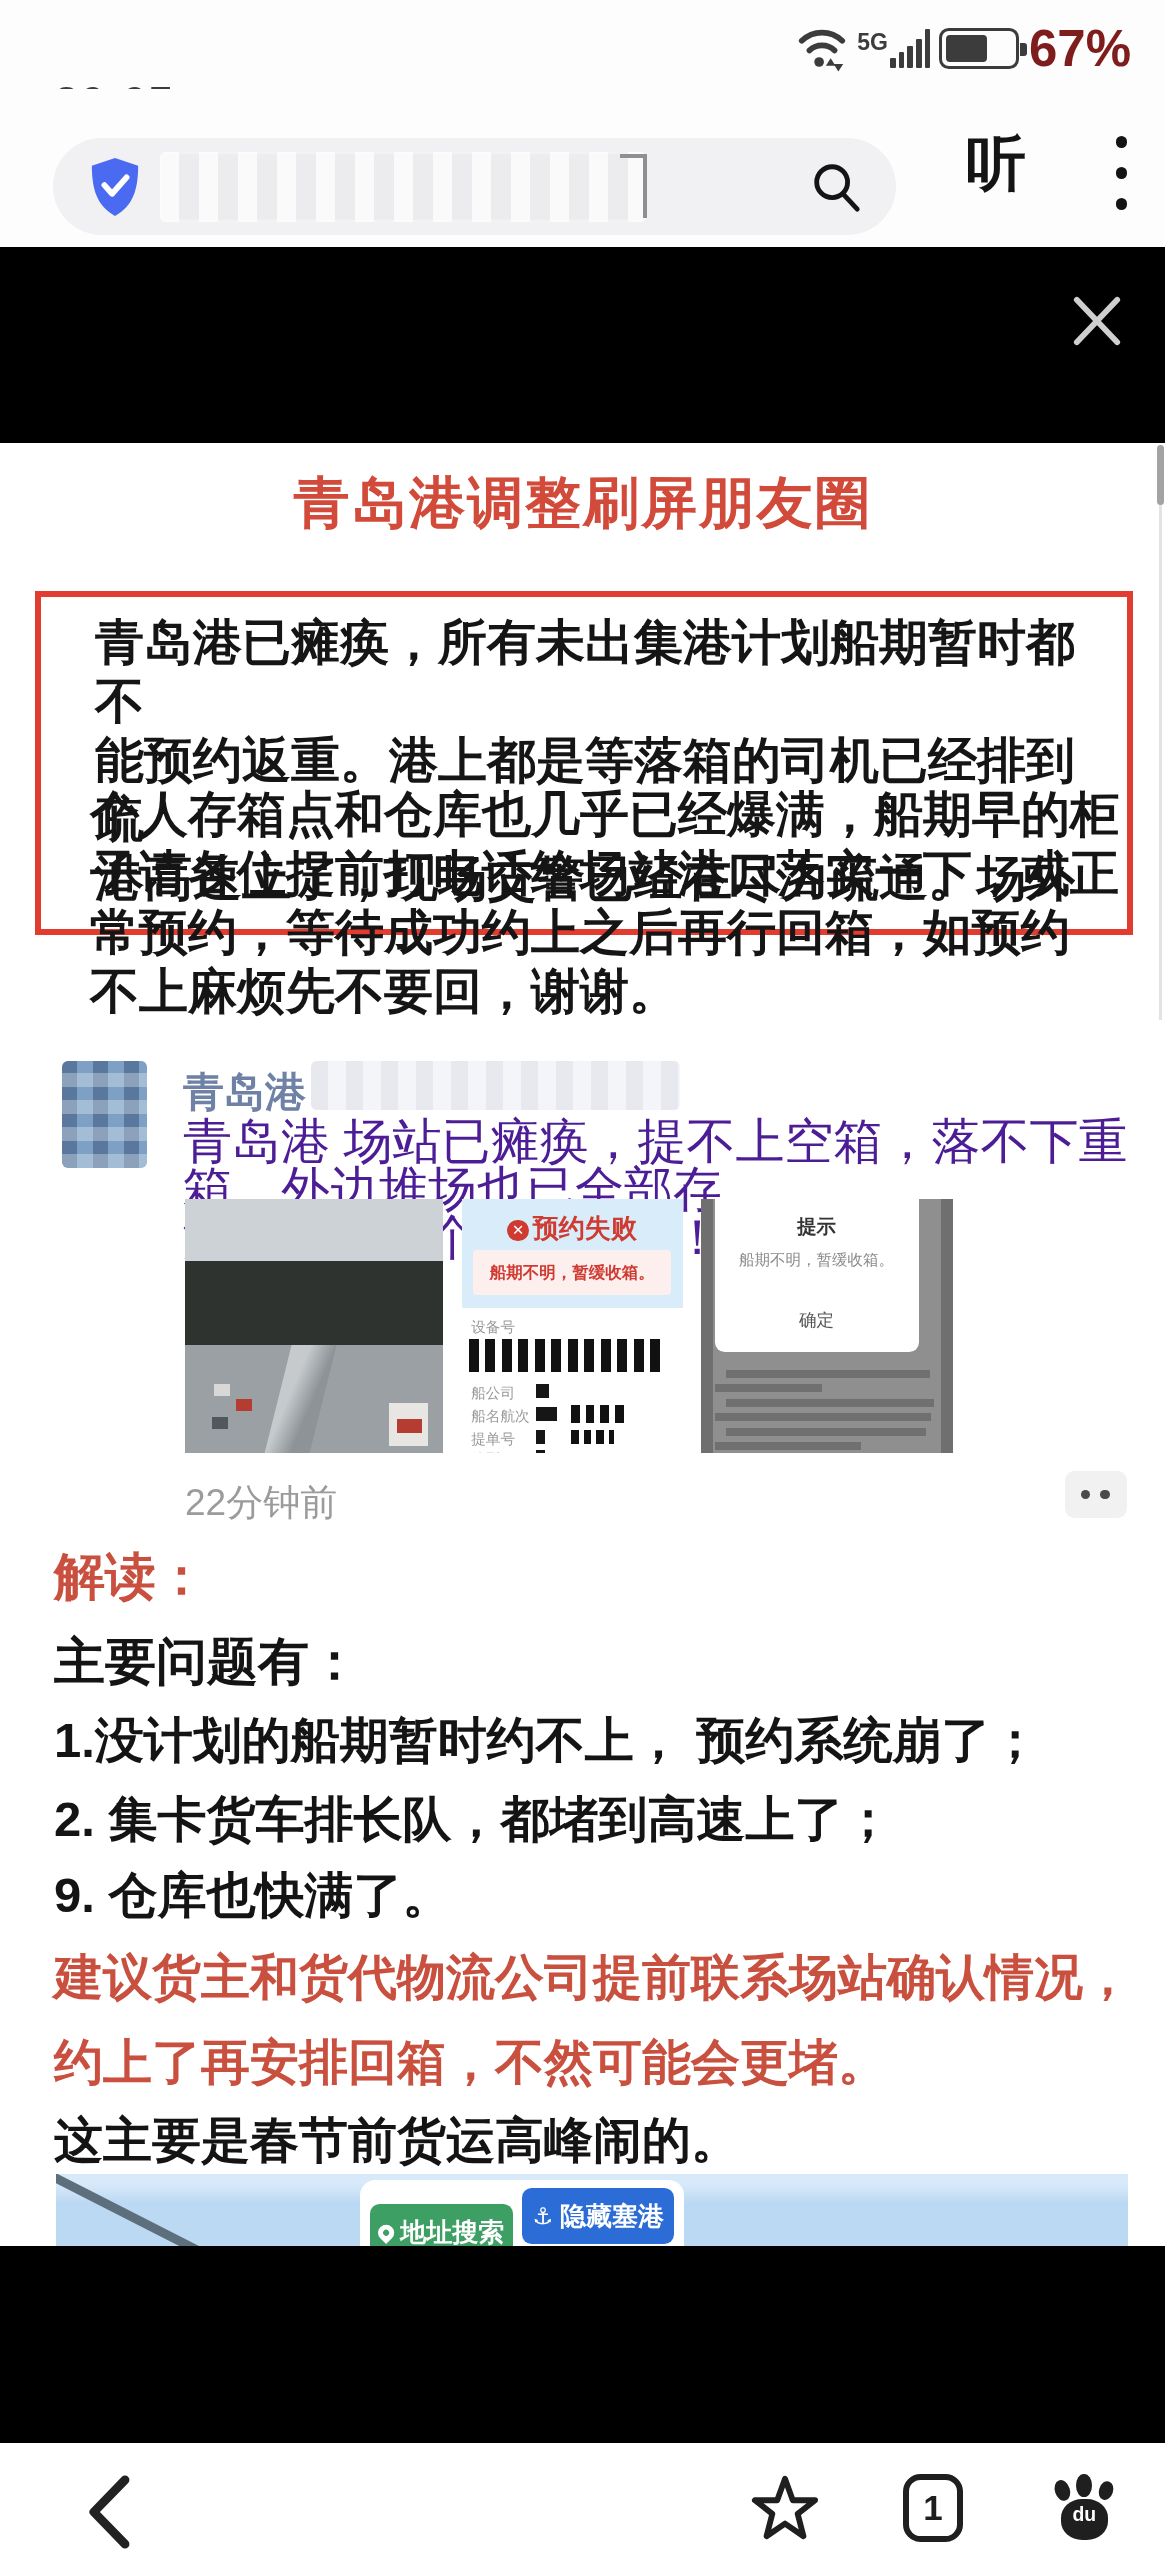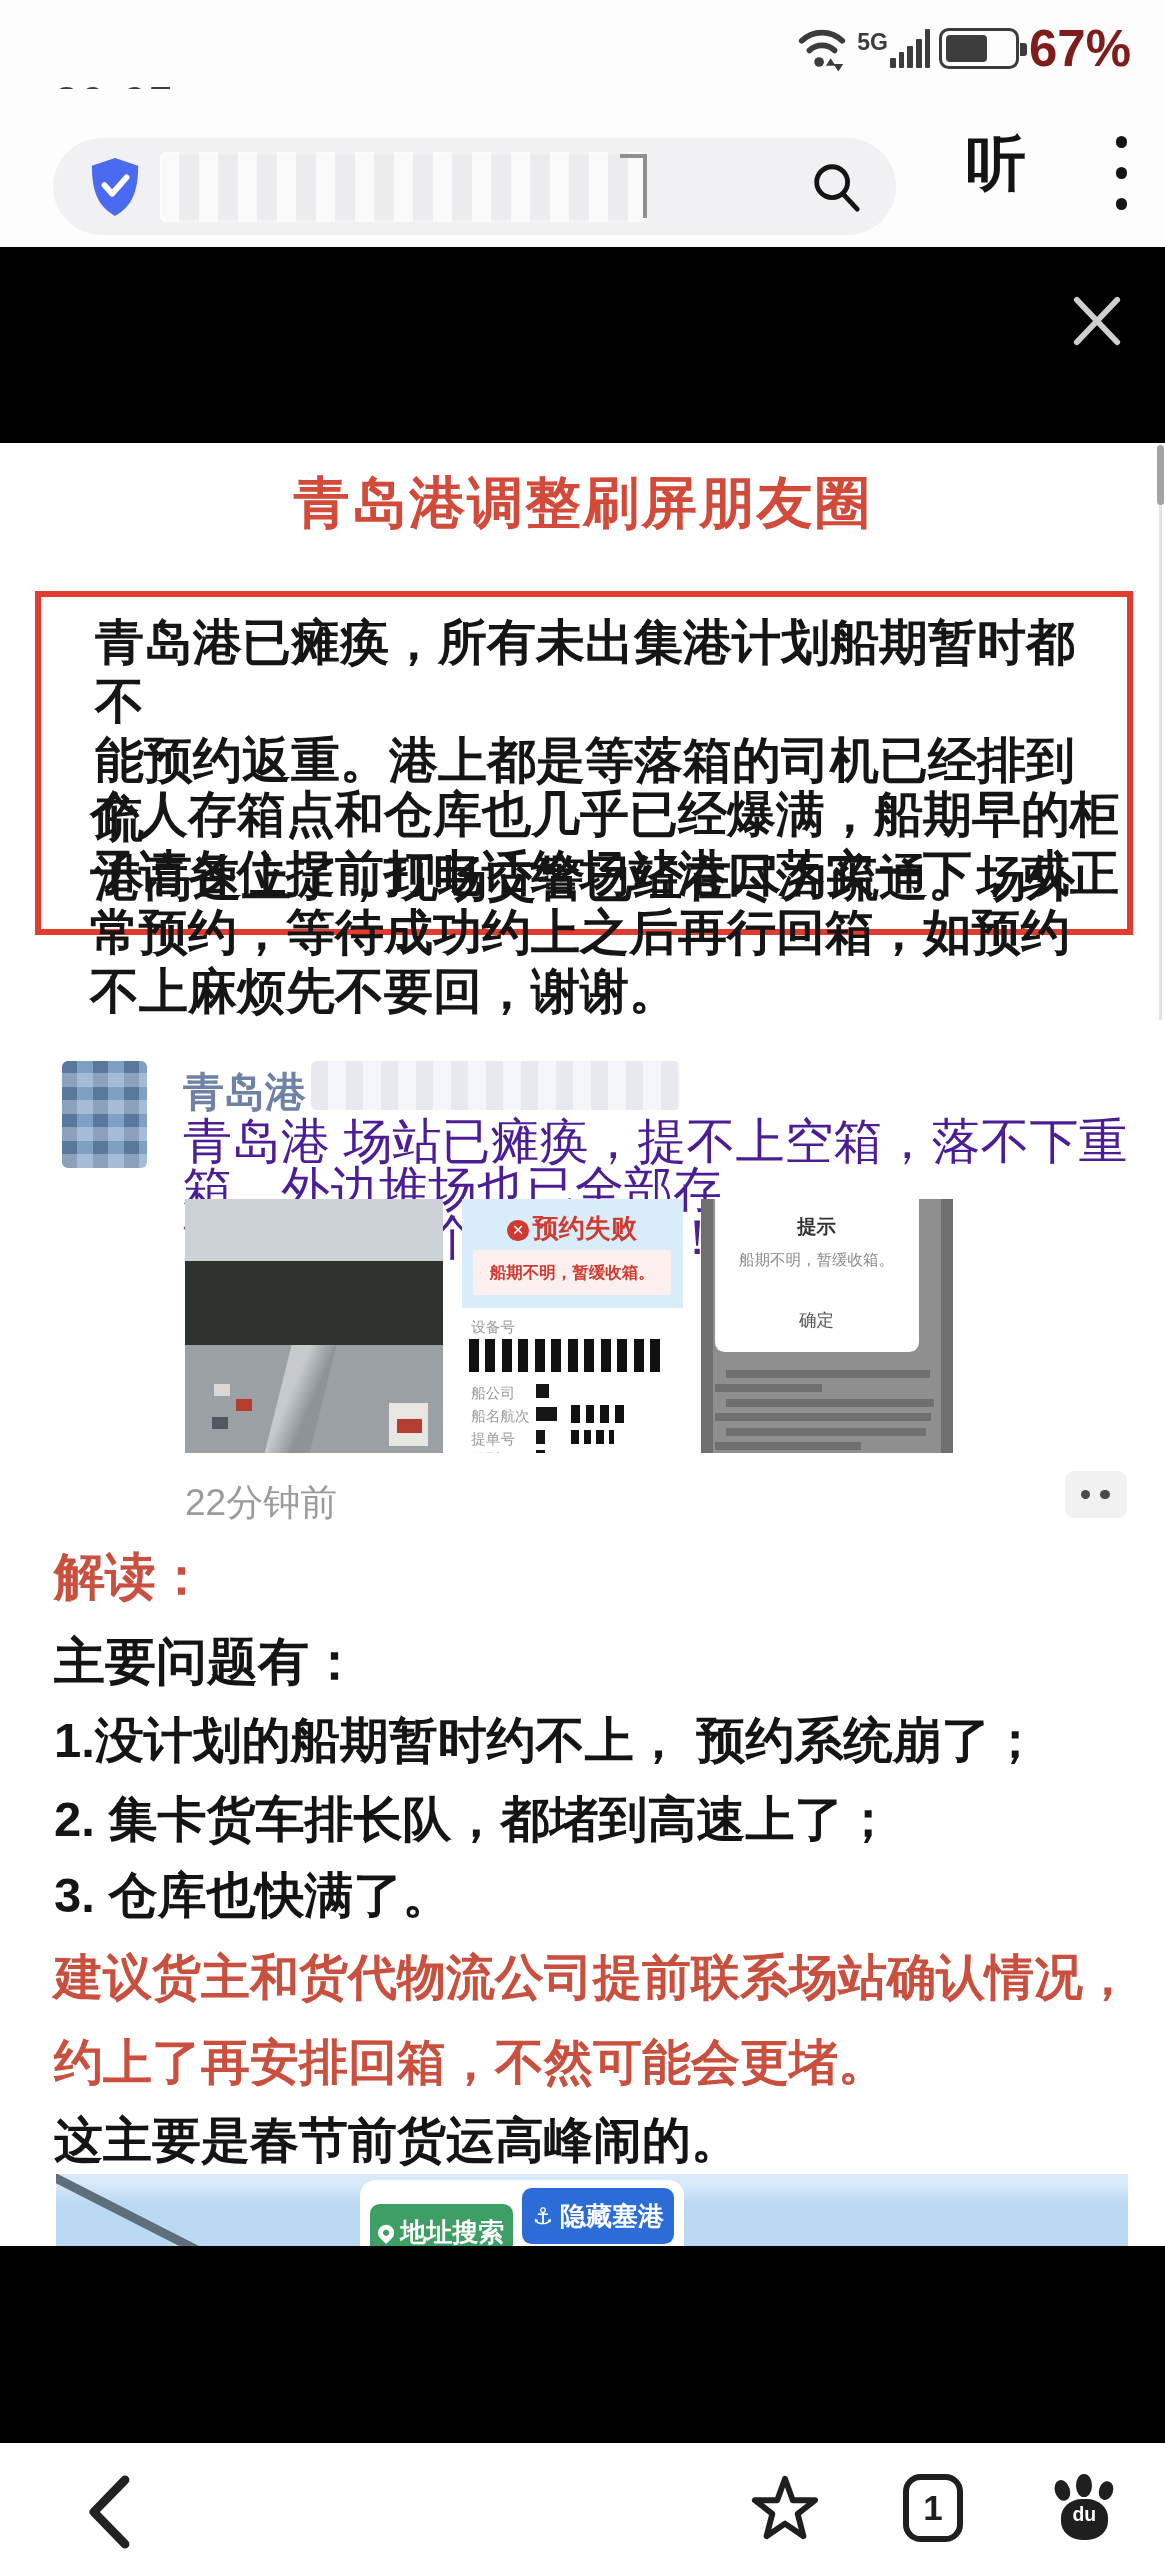--- a/index.html
+++ b/index.html
@@ -245,21 +245,21 @@
     <div class="post-time">22分钟前</div>
     <div class="dots-menu">
         <i></i>
         <i></i>
       </div>
 
     <div class="ana red" style="top:1100px;font-size:51px">解读：</div>
     <div class="ana" style="top:1185px;font-size:51px">主要问题有：</div>
     <div class="ana" style="top:1265px">1.没计划的船期暂时约不上， 预约系统崩了；</div>
     <div class="ana" style="top:1344px">2. 集卡货车排长队，都堵到高速上了；</div>
-    <div class="ana" style="top:1420px">3. 仓库也快满了。</div>
+    <div class="ana" style="top:1420px">9. 仓库也快满了。</div>
     <div class="ana red" style="top:1502px">建议货主和货代物流公司提前联系场站确认情况，</div>
     <div class="ana red" style="top:1587px">约上了再安排回箱，不然可能会更堵。</div>
     <div class="ana" style="top:1665px">这主要是春节前货运高峰闹的。</div>
 
     <div class="map">
       <div class="map-road"></div>
       <div class="map-btns">
         <div class="mbtn green">
           <span class="pin"></span>
           <span>地址搜索</span>

